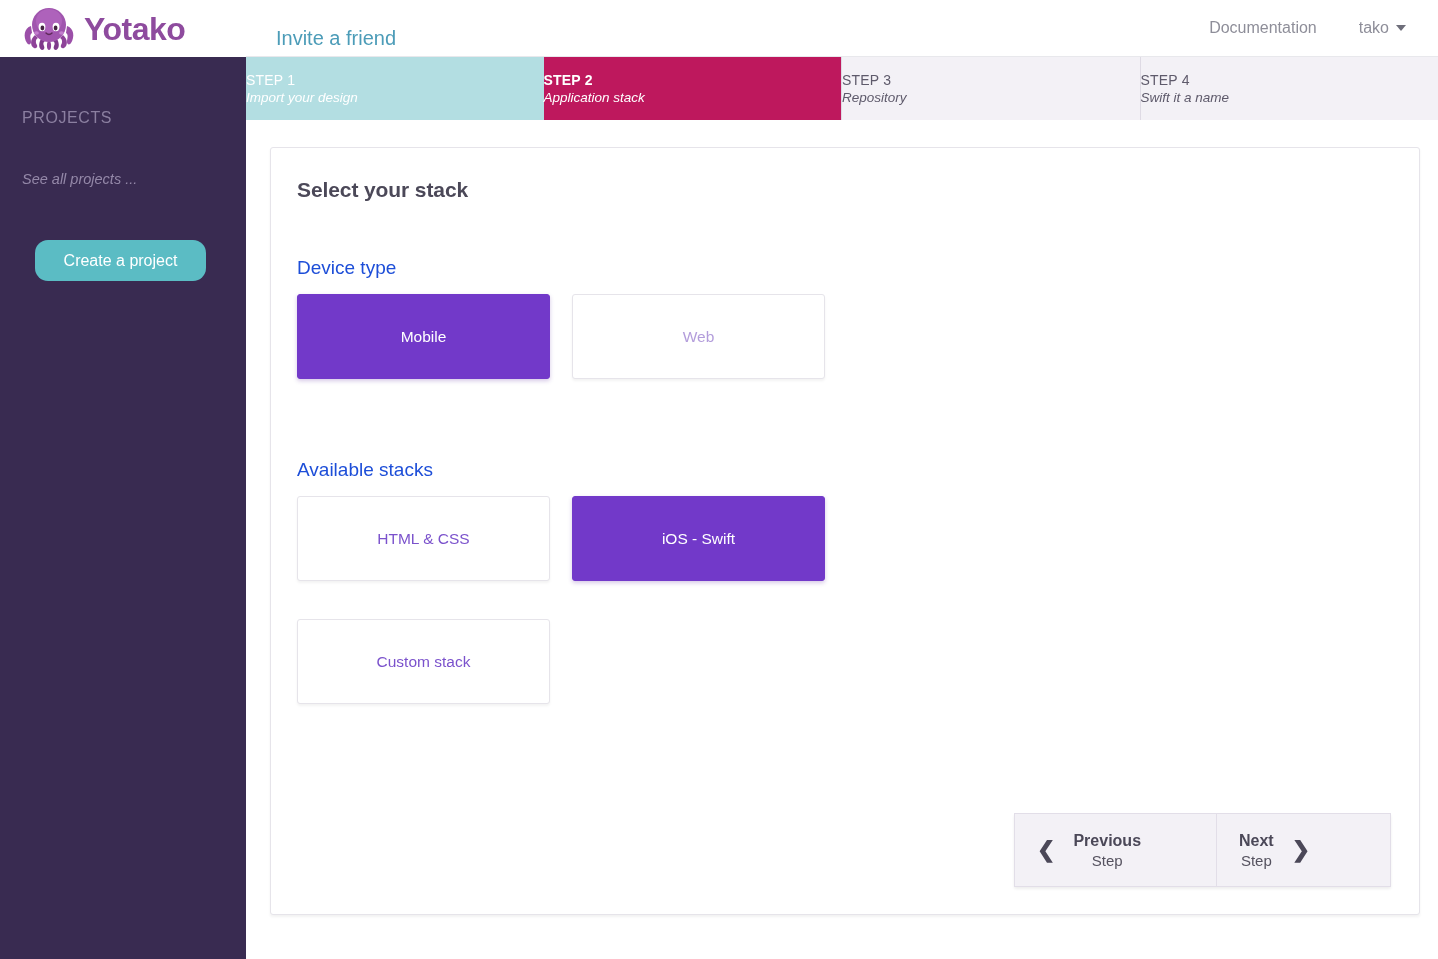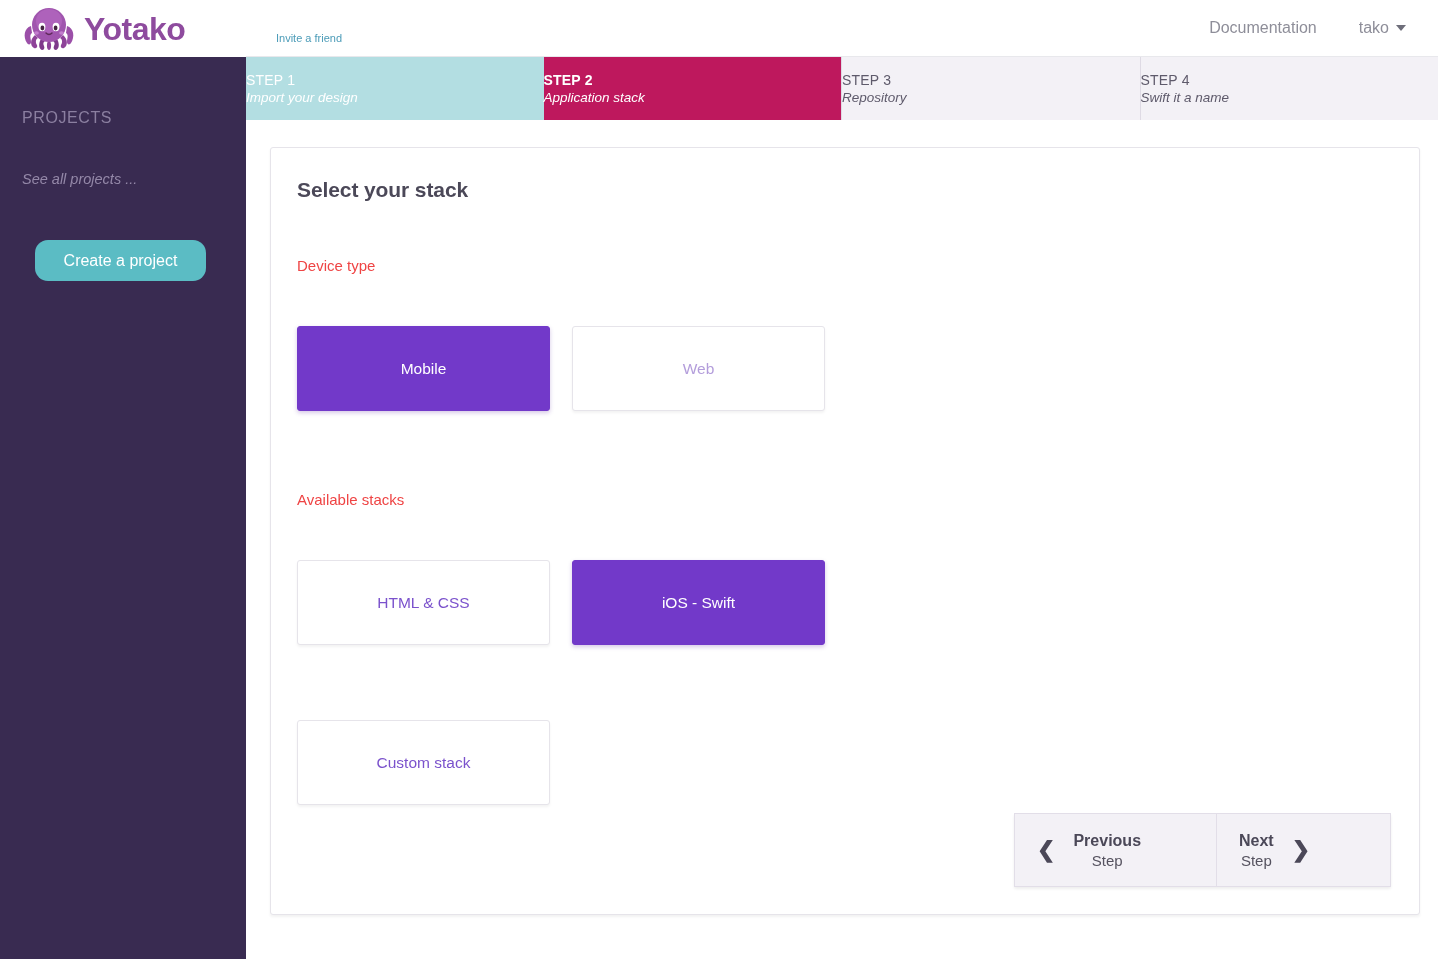--- a/index.html
+++ b/index.html
@@ -105,21 +105,21 @@
     height: 57px;
     flex: 0 0 57px;
     background: #ffffff;
     border-bottom: 1px solid #E8E8EC;
     display: flex;
     align-items: center;
     padding: 0 32px 0 30px;
   }
 
   .invite-link {
-    font-size: 11px;
+    font-size: 20px;
     color: #4C9CB8;
     text-decoration: none;
     cursor: pointer;
     margin-top: 20px;
   }
 
   .topbar-right {
     margin-left: auto;
     display: flex;
     align-items: center;
@@ -215,22 +215,22 @@
   }
 
   .card-title {
     font-size: 21px;
     font-weight: 700;
     color: #4B4858;
     letter-spacing: -0.1px;
   }
 
   .section-label {
-    font-size: 15px;
-    color: #ef4444;
+    font-size: 19px;
+    color: #1d4ed8;
     font-weight: 400;
   }
 
   .dt-label   { margin-top: 55px; }
   .stk-label  { margin-top: 80px; }
 
   .tile-row {
     display: flex;
     gap: 22px;
     margin-top: 15px;
@@ -245,21 +245,20 @@
     display: flex;
     align-items: center;
     justify-content: center;
     font-size: 15.5px;
     cursor: pointer;
     font-family: "Liberation Sans", sans-serif;
     border: 1px solid #E6E4EA;
     background: #ffffff;
     box-shadow: 0 2px 3px rgba(0,0,0,0.05);
     padding: 8px;
-    margin-top: 37px;
   }
 
   .tile.selected {
     background: #7239C9;
     color: #ffffff;
     border-color: #7239C9;
     box-shadow: 0 2px 4px rgba(90,40,160,0.25);
   }
 
   .tile.unselected { color: #7B52CC; }

